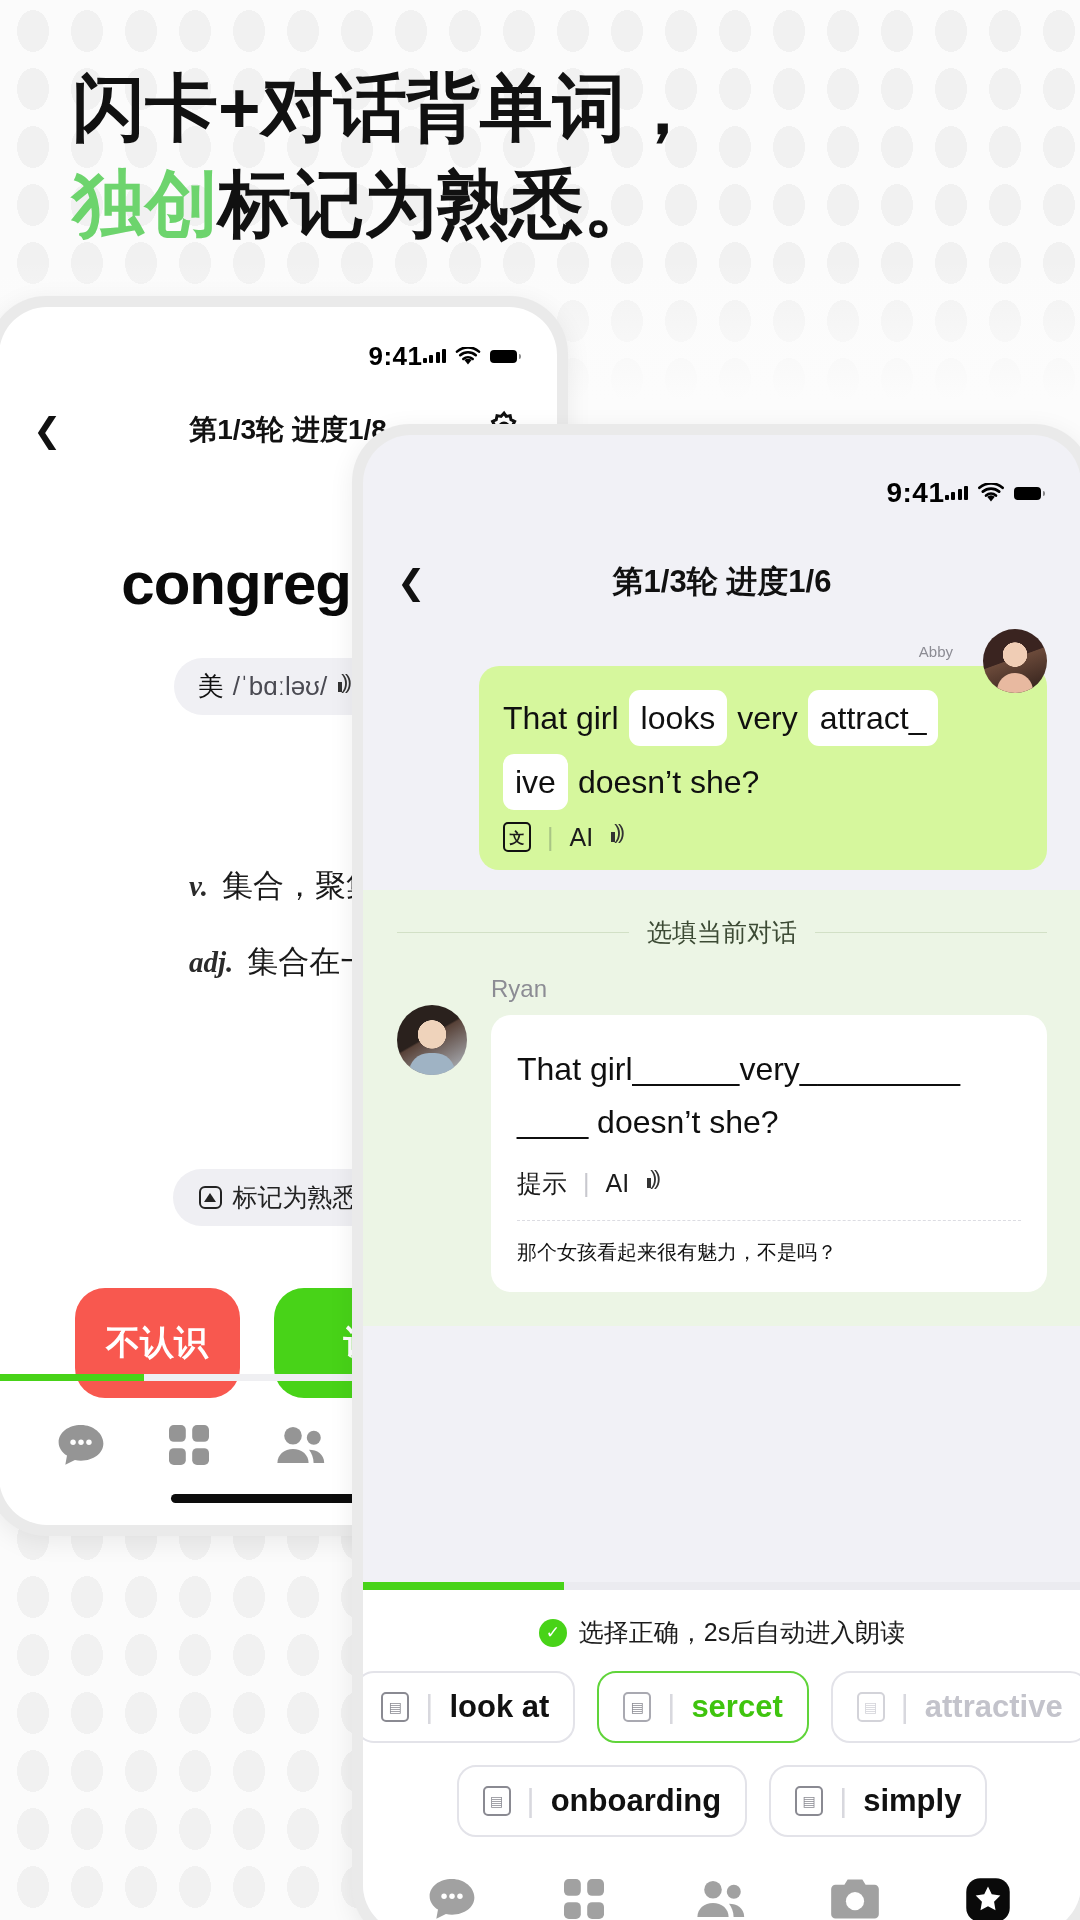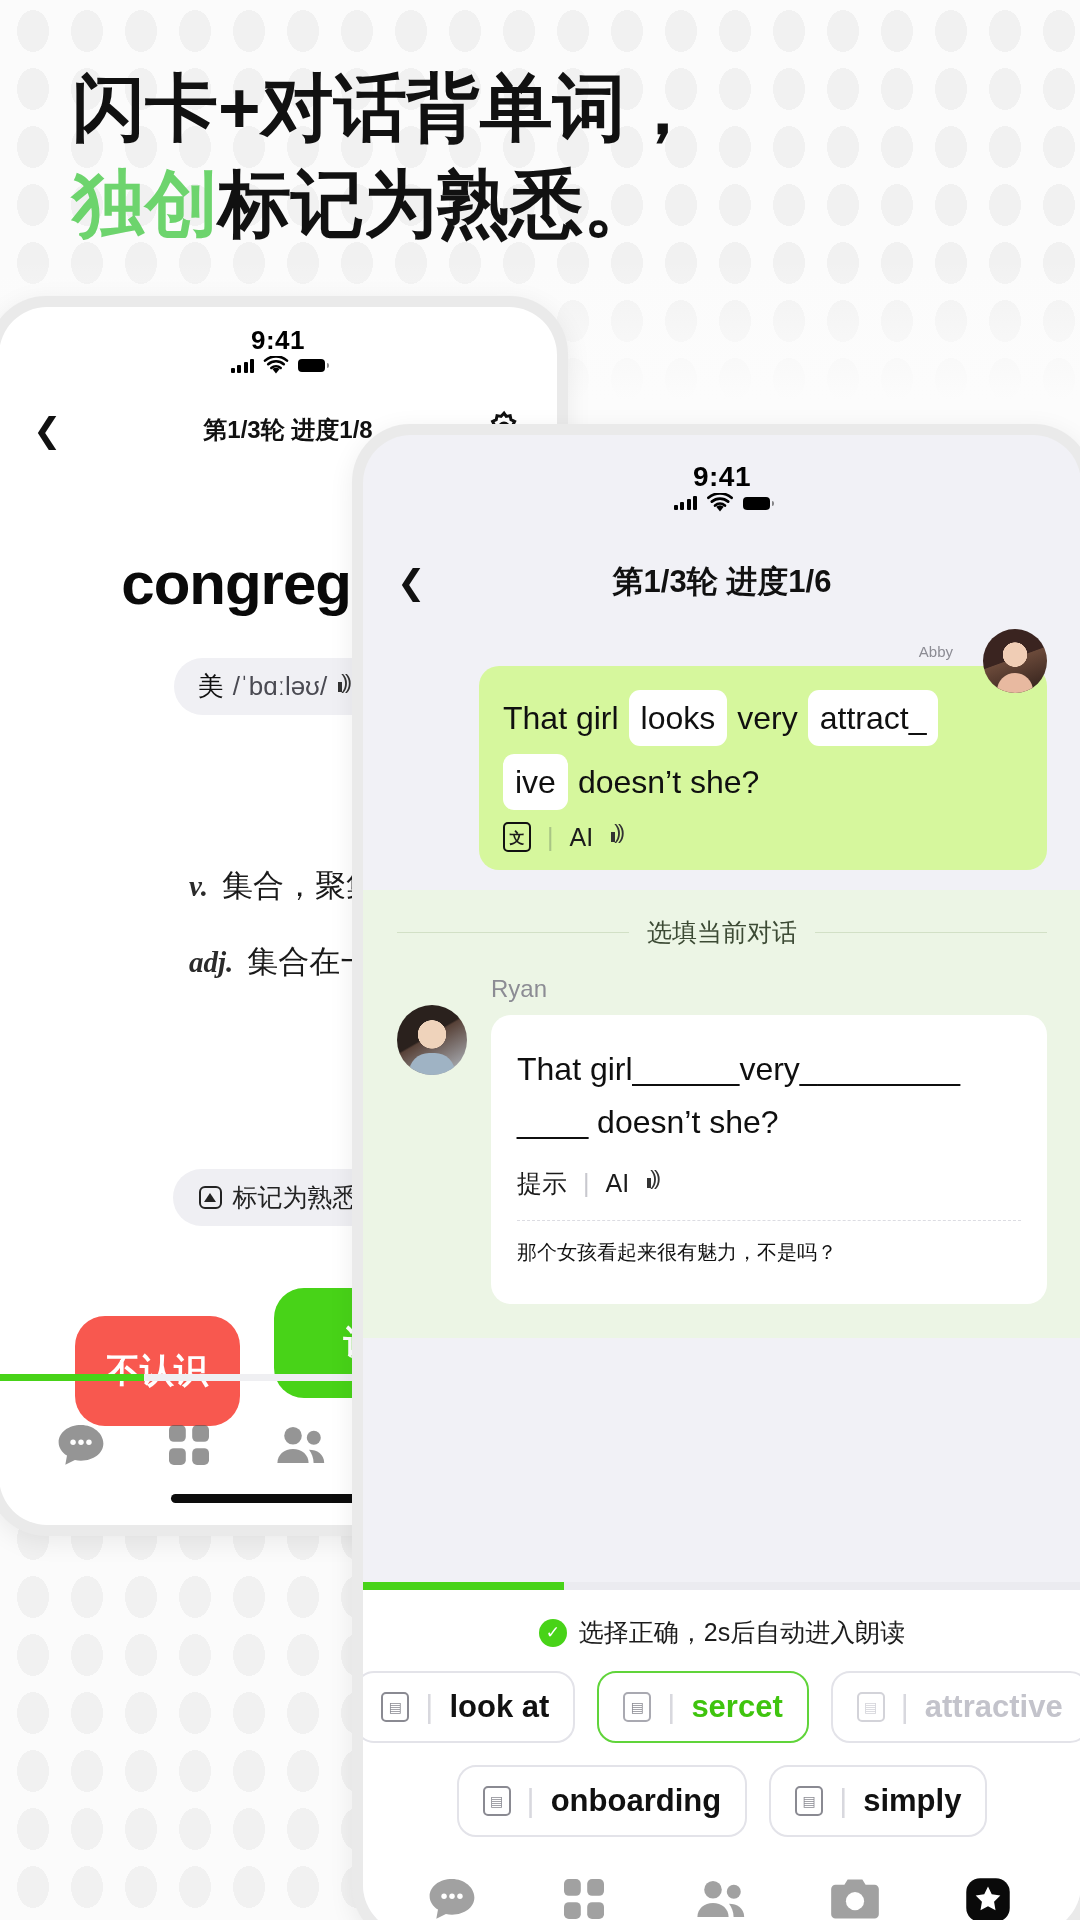--- a/index.html
+++ b/index.html
@@ -56,23 +56,23 @@
   
   #phone-one{ left:-12px; top:296px; width:580px; height:1240px; z-index:10; }
   #phone-one .phone-screen{ background:#FFFFFF; }
 
   
   #phone-two{ left:352px; top:424px; width:740px; height:1520px; z-index:20; }
   #phone-two .phone-screen{ background:#F1F1F6; }
 
   
   .statusbar{
-    display:flex; align-items:center; justify-content:flex-start;
+    display:flex; align-items:center; justify-content:flex-end;
     padding:0 40px;
-    font-weight:600; color:#000;flex-direction:column;
+    font-weight:600; color:#000;
   }
   .sb-time{ letter-spacing:0.5px; }
   .sb-right{ display:flex; align-items:center; gap:9px; }
   .bars{ display:flex; align-items:flex-end; gap:2.5px; }
   .bars i{ display:block; width:4px; background:#000; border-radius:1px; }
   .bars i:nth-child(1){height:5px}
   .bars i:nth-child(2){height:8px}
   .bars i:nth-child(3){height:11px}
   .bars i:nth-child(4){height:14px}
   .batt{
@@ -92,21 +92,21 @@
   .nav-title{
     position:absolute; left:0; right:0; text-align:center;
     font-weight:700; color:#111;
     pointer-events:none;
   }
   .nav-gear{ margin-left:auto; }
 
   
   #p1-statusbar{ height:62px; font-size:26px; margin-top:18px; }
   #p1-navbar{ height:66px; margin-top:10px; }
-  #p1-navbar .nav-title{ font-size:24px;margin-left:20px; }
+  #p1-navbar .nav-title{ font-size:28px;margin-left:20px; }
 
   #p1-word{
     text-align:center; margin-top:86px;
     font-size:60px; font-weight:800; color:#0A0A0A;
     letter-spacing:-1px; white-space:nowrap;
   }
   #p1-phonetic-row{ display:flex; justify-content:center; margin-top:40px; }
   .phonetic-pill{
     background:#F0F0F4; border-radius:40px;
     padding:11px 24px; display:flex; align-items:center; gap:9px;
@@ -152,21 +152,21 @@
 
   #p1-actions{
     display:flex; gap:34px; justify-content:center; margin-top:62px;
     padding:0 48px;
   }
   .big-btn{
     height:110px; border-radius:30px; display:flex; align-items:center;
     justify-content:center; font-size:34px; font-weight:700; color:#fff;
     white-space:nowrap;
   }
-  #p1-btn-unknown{ background:#F8584F; width:165px;margin-top:28px; }
+  #p1-btn-unknown{ background:#F8584F; width:165px; }
   #p1-btn-known{ background:#48D318; width:208px; }
 
   #p1-progress{
     position:absolute; left:0; bottom:144px; width:100%; height:7px; background:#EFEFF2;
   }
   #p1-progress i{ display:block; height:100%; background:#48D318; }
 
   #p1-tabbar{
     position:absolute; left:0; bottom:58px; width:100%;
     display:flex; align-items:center; padding:0 56px; gap:58px;
@@ -240,21 +240,21 @@
       linear-gradient(150deg,#2A211D 0 44%, #584238 46%, #B9C2CC 100%);
     position:relative; overflow:hidden; margin-top:30px;
   }
   .ryan-avatar:after{
     content:""; position:absolute; left:12px; bottom:-8px; width:46px;height:30px;
     border-radius:20px 20px 0 0; background:#9FB3C4;
   }
   .ryan-col{ flex:1; }
   .ryan-name{ color:#8C8C94; font-size:24px; margin-bottom:12px; }
   .answer-card{
-    background:#fff; border-radius:20px; padding:28px 26px 38px 26px;
+    background:#fff; border-radius:20px; padding:28px 26px 26px 26px;
   }
   .ans-line{ font-size:32px; color:#0F0F0F; line-height:1.65; }
   .ans-foot{
     display:flex; align-items:center; gap:16px; margin-top:18px;
     font-size:25px; color:#1B1B1B;
   }
   .ans-foot .sep{ color:#C8C8CE; }
   .ans-div{ height:1px; border-top:1.6px dashed #DCDCE2; margin:20px 0 18px 0; }
   .ans-cn{ font-size:20px; color:#121212; }
 

